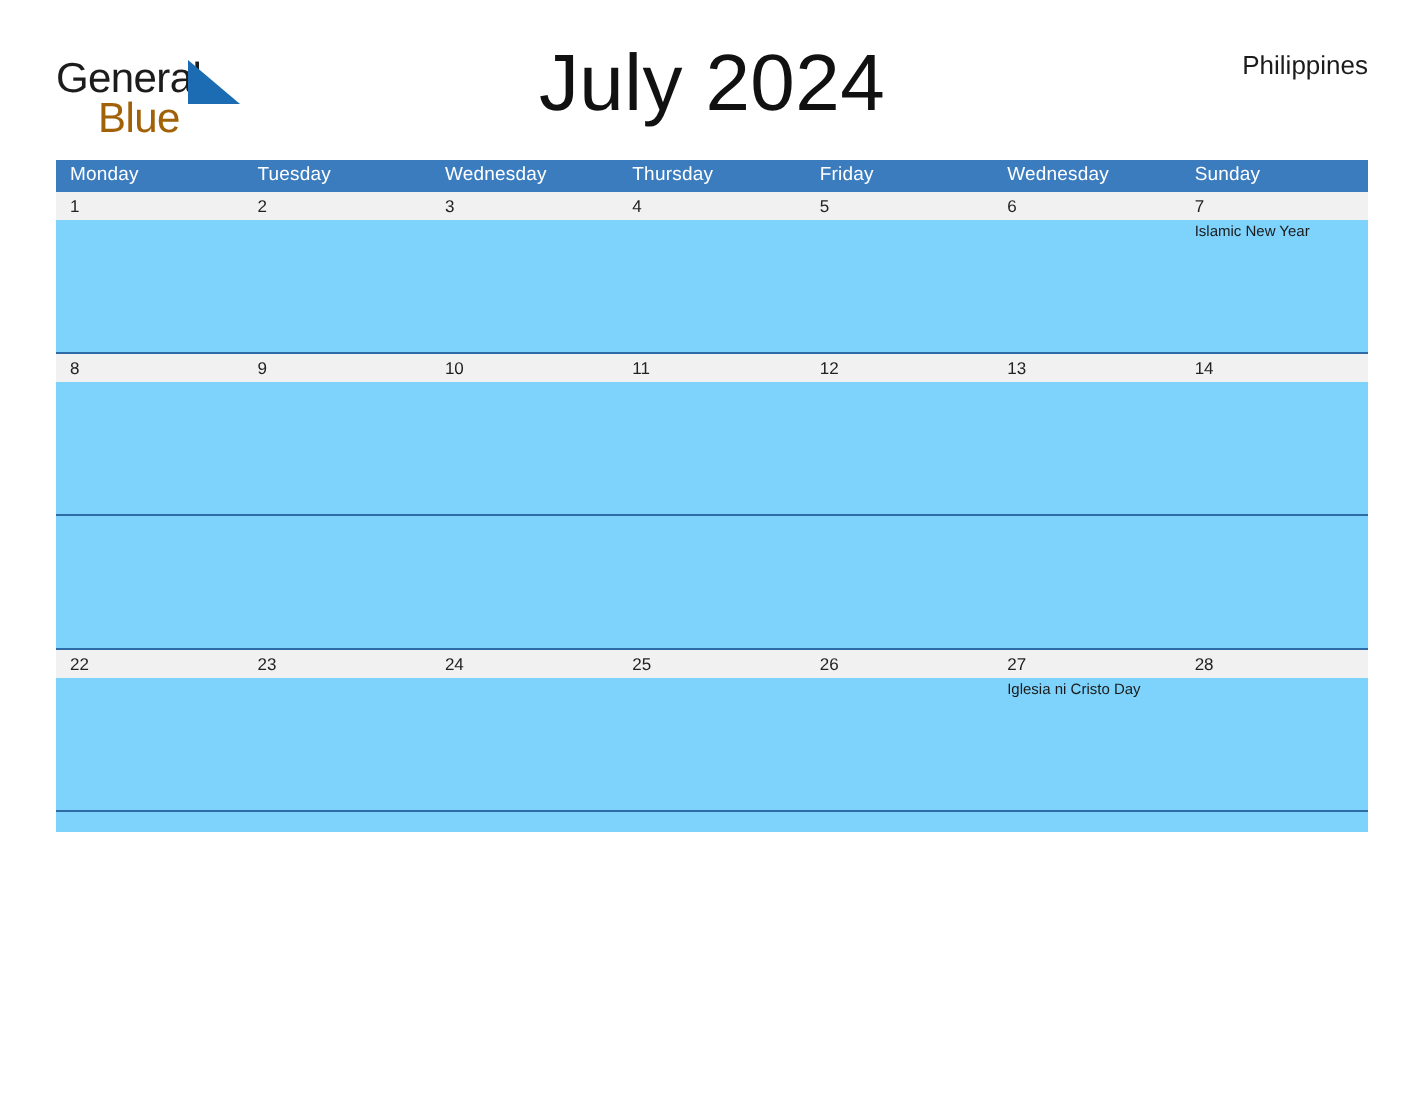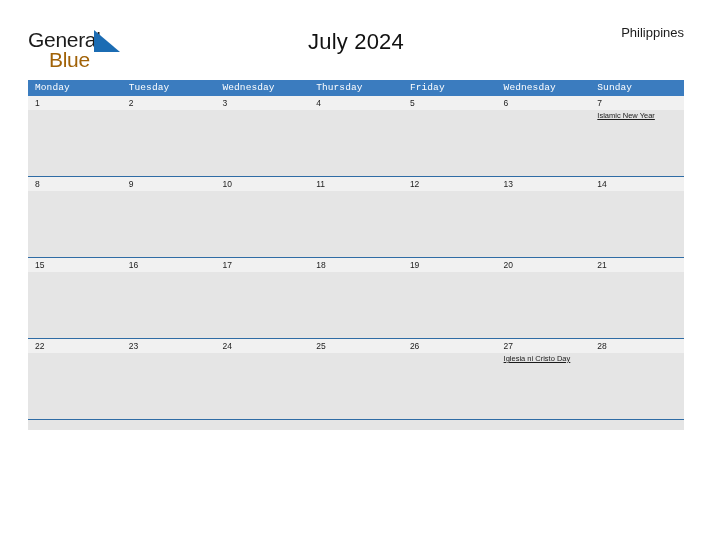--- a/index.html
+++ b/index.html
@@ -65,21 +65,21 @@
     width: 28px;
     height: 26px;
   }
 
   .title {
     position: absolute;
     left: 0;
     right: 0;
     top: 0;
     text-align: center;
-    font-size: 22px;
+    font-size: 40px;
     font-weight: 400;
     color: #111111;
     letter-spacing: 0.2px;
     line-height: 40px;
   }
 
   .country {
     position: absolute;
     right: 0;
     top: 2px;
@@ -105,21 +105,20 @@
   }
   .dow {
     flex: 1 1 0;
     color: #ffffff;
     font-size: 9.5px;
     line-height: 16px;
     padding-left: 7px;
     box-sizing: border-box;
     white-space: nowrap;
     letter-spacing: 0.1px;
-    font-family: Liberation Mono, monospace;
   }
 
   .week {
     width: 100%;
     border-top: 1px solid #2f6ca5;
     box-sizing: border-box;
   }
   .week:first-of-type {
     border-top: none;
   }
@@ -139,22 +138,21 @@
     box-sizing: border-box;
   }
   .daynum.blank {
     color: transparent;
   }
 
   .week-events {
     display: flex;
     width: 100%;
     height: 66px;
-    background: #e5e5e5;
-    text-decoration: underline;
+    background: #7dd3fc;
   }
   .week.last .week-events {
     height: 10px;
   }
   .events {
     flex: 1 1 0;
     padding: 1px 5px 0 7px;
     box-sizing: border-box;
   }
   .event {
@@ -233,29 +231,20 @@
             <div class="events"></div>
             <div class="events"></div>
             <div class="events"></div>
             <div class="events"></div>
             <div class="events"></div>
             <div class="events"></div>
             <div class="events"></div>
           </div>
         </div>
         <div class="week">
-          <div class="week-dates">
-            <div class="daynum">15</div>
-            <div class="daynum">16</div>
-            <div class="daynum">17</div>
-            <div class="daynum">18</div>
-            <div class="daynum">19</div>
-            <div class="daynum">20</div>
-            <div class="daynum">21</div>
-          </div>
           <div class="week-events">
             <div class="events"></div>
             <div class="events"></div>
             <div class="events"></div>
             <div class="events"></div>
             <div class="events"></div>
             <div class="events"></div>
             <div class="events"></div>
           </div>
         </div>

